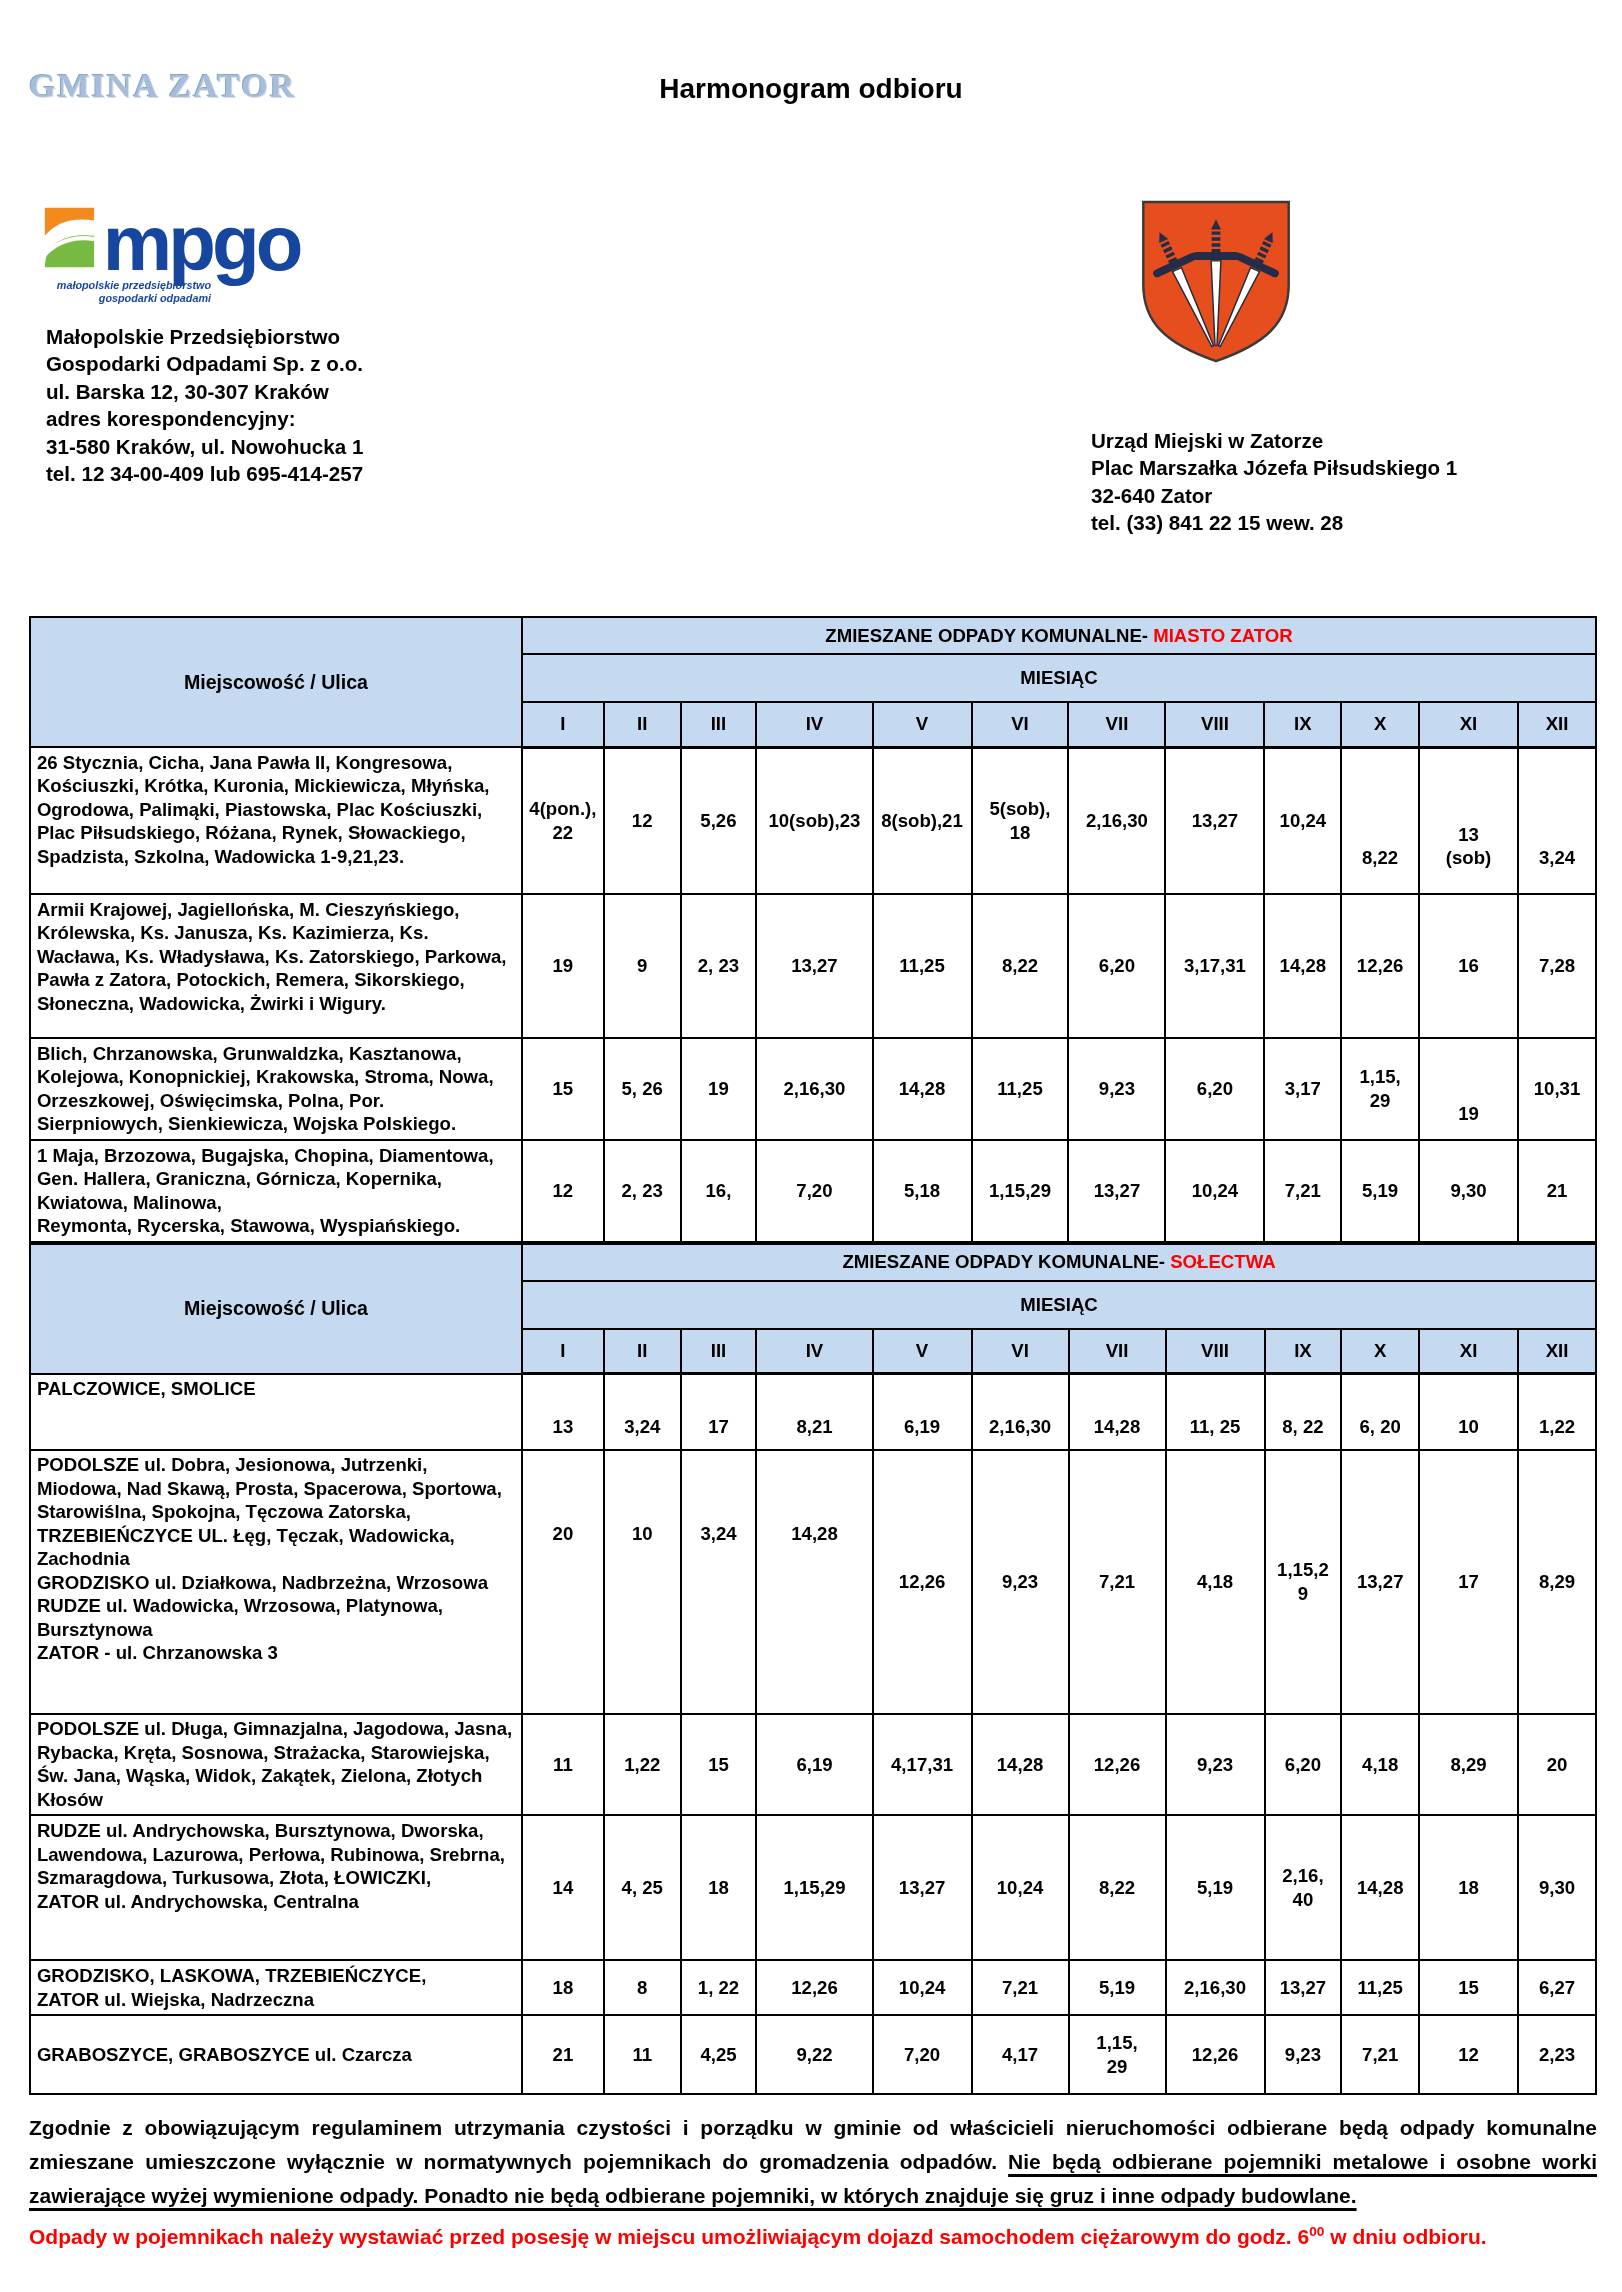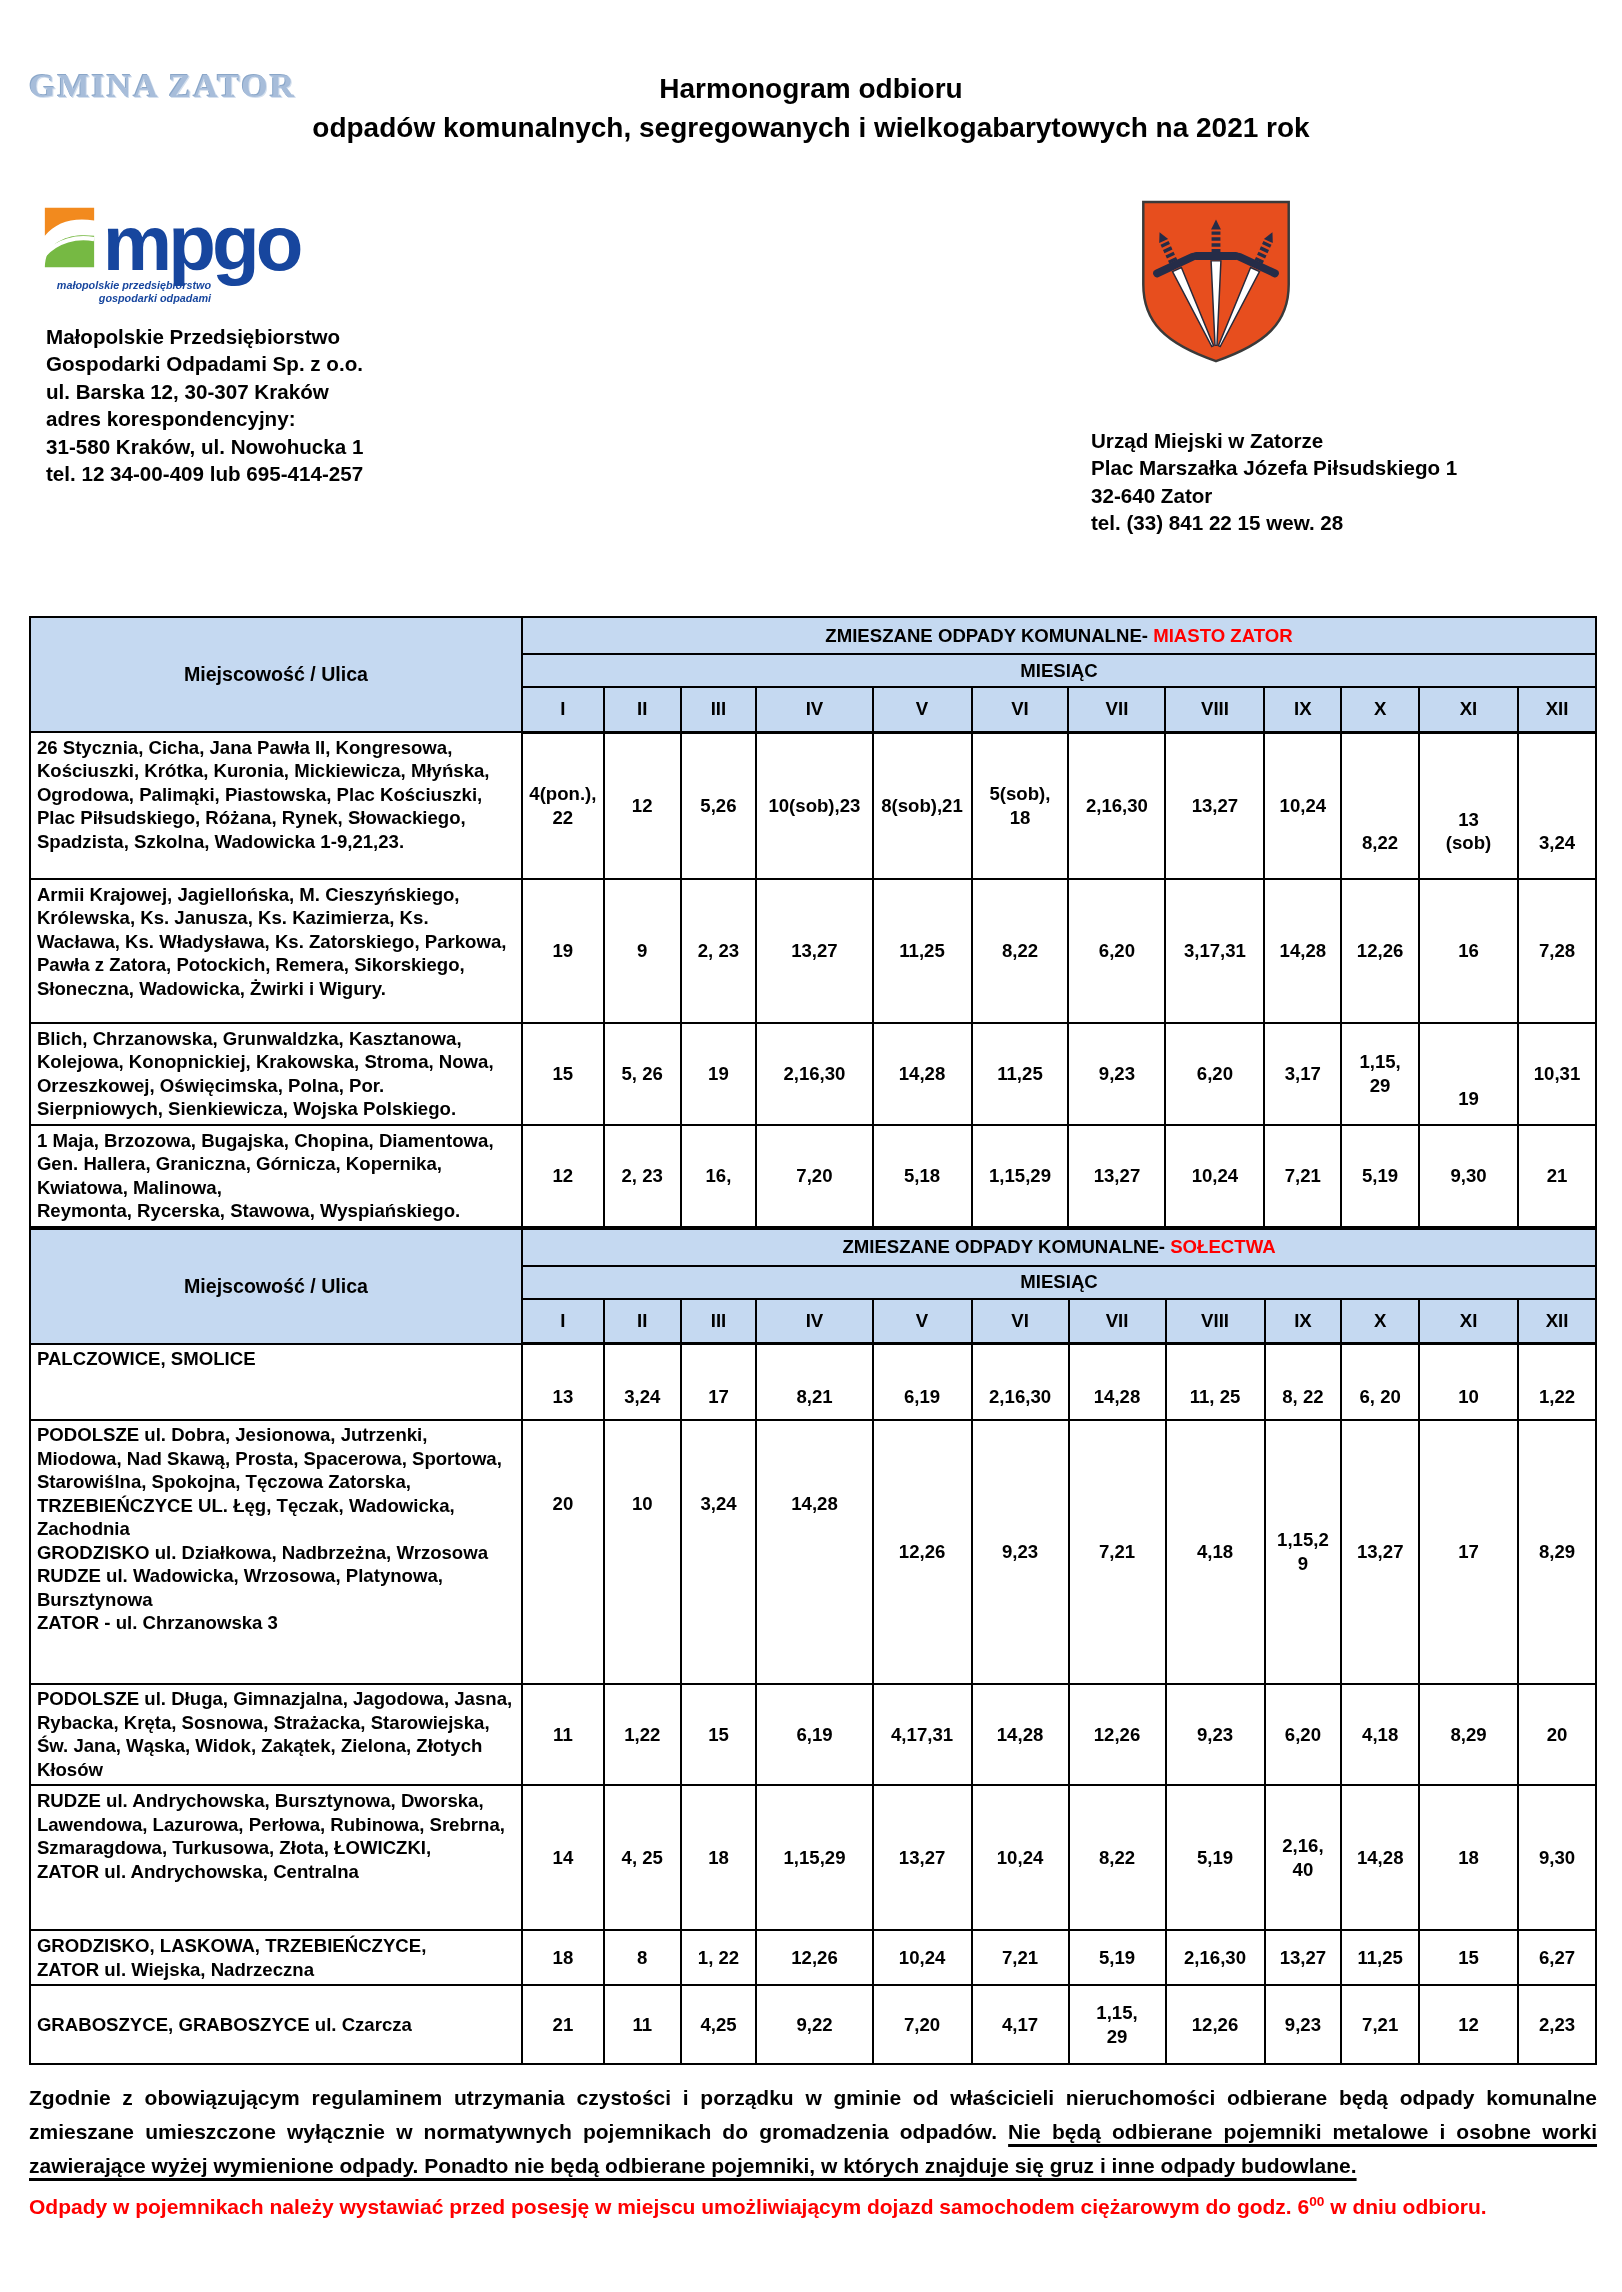--- a/index.html
+++ b/index.html
@@ -42,21 +42,21 @@
   
   .content{position:absolute;left:29px;top:616px;width:1568px;}
   table.sched{border-collapse:collapse;width:1568px;table-layout:fixed;border:2.9px solid #000;}
   .sched th,.sched td{border:2px solid #000;}
   .hdr-left{
     background:var(--blue);font-size:19.6px;text-align:center;vertical-align:middle;
     border-right-width:2.9px;border-bottom-width:3.9px;
   }
   .sec-title{background:var(--blue);font-size:18.6px;height:37px;text-align:center;border-bottom-width:3.9px;}
   .sec-title .red{color:var(--red);}
-  .mies{background:var(--blue);font-size:18.6px;height:33px;text-align:center;border-bottom-width:3.9px;}
+  .mies{background:var(--blue);font-size:18.6px;height:48px;text-align:center;border-bottom-width:3.9px;}
   .months-row th{background:var(--blue);font-size:18.6px;height:45px;text-align:center;border-bottom-width:3.9px;}
   th.streets{
     font-size:18.6px;line-height:23.5px;text-align:left;vertical-align:top;
     padding:2.9px 5.9px;border-right-width:2.9px;white-space:pre-line;font-weight:bold;
   }
   td.val{
     font-size:18.6px;text-align:center;vertical-align:middle;
     padding:2px 2.9px;word-wrap:break-word;white-space:pre-line;line-height:23.5px;
   }
   
@@ -85,21 +85,20 @@
 </style>
 </head>
 <body>
 
 <div class="page">
 
   <div class="brand">GMINA ZATOR</div>
 
   <div class="doc-title">
     <div>Harmonogram odbioru</div>
-    <div>odpadów komunalnych, segregowanych i wielkogabarytowych na 2021 rok</div>
   </div>
 
   <div class="logo-block">
     <div class="logo-row">
       <span>
         <svg width="51" height="63" viewBox="0 0 60 72" aria-hidden="true">
           <path d="M1,34 C14,18 34,12 59,16 L59,1 L1,1 Z" fill="#f28a1e"></path>
           <path d="M1,71 C1,44 24,30 59,34 L59,71 Z" fill="#76b943"></path>
           <path d="M1,56 C16,40 38,34 59,38" stroke="#fff" stroke-width="5" fill="none"></path>
         </svg>

